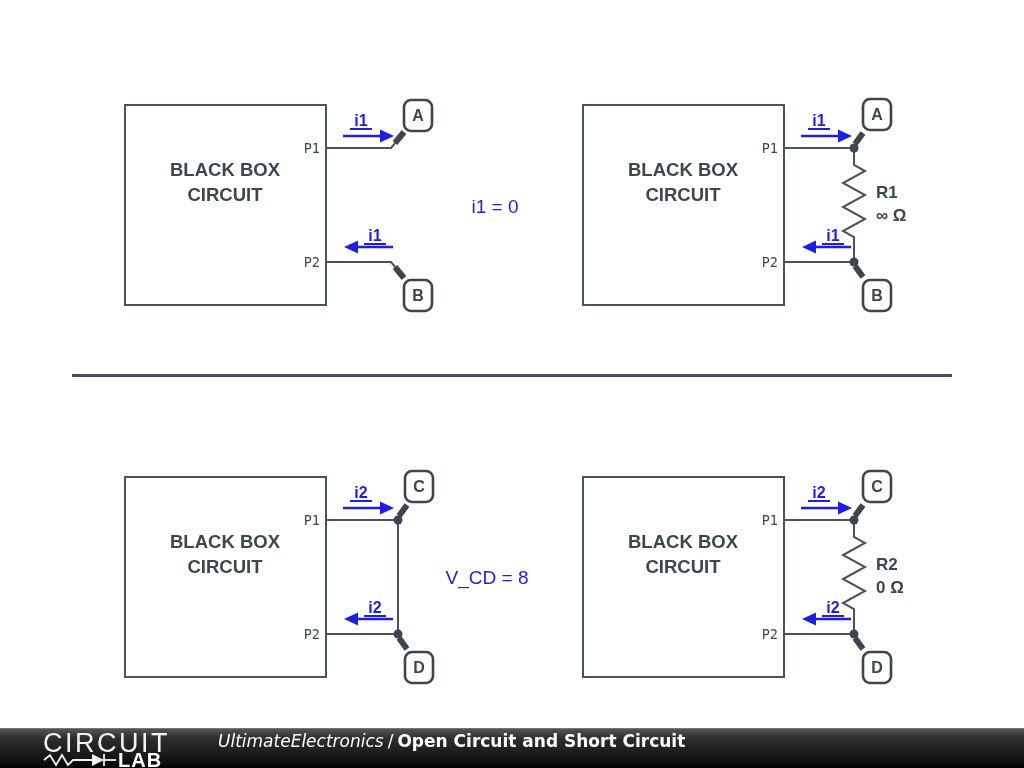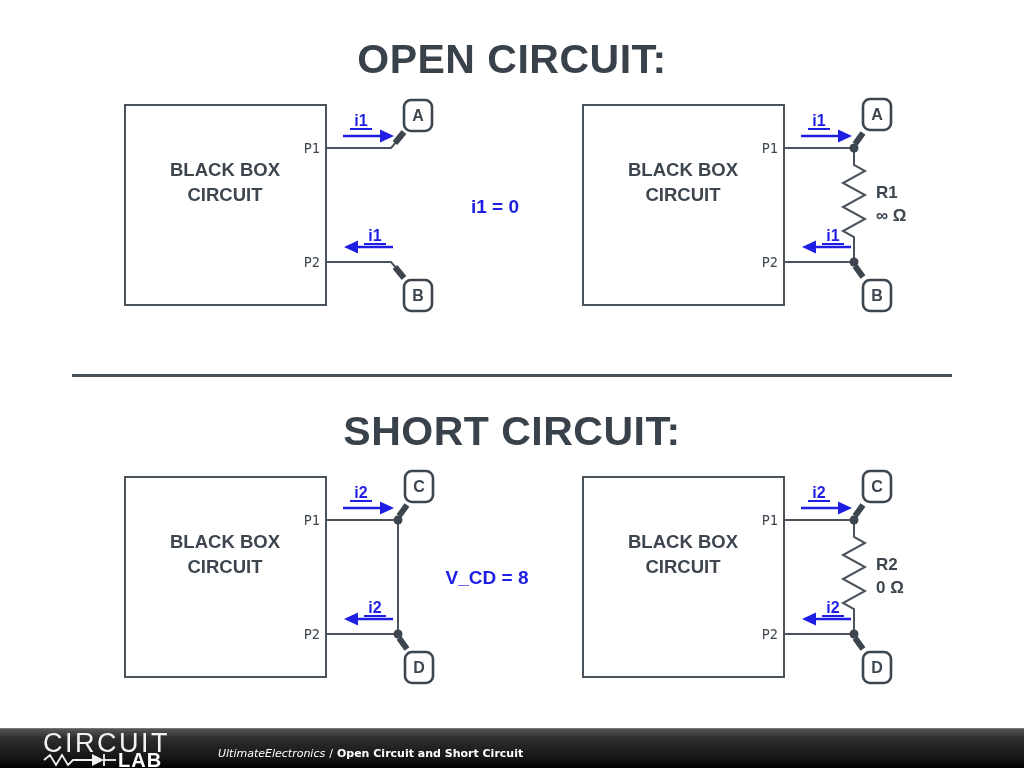--- a/index.html
+++ b/index.html
@@ -3,21 +3,21 @@
 <meta charset="utf-8">
 <style>
   html,body{margin:0;padding:0;background:#fff;}
   .stage{position:relative;width:1024px;height:768px;background:#ffffff;overflow:hidden;
          font-family:"Liberation Sans",sans-serif;}
   .big-title{position:absolute;left:0;width:1024px;text-align:center;
              font-weight:bold;font-size:41px;letter-spacing:0.5px;color:#39424b;line-height:1;}
   #title-open{top:39px;}
   #title-short{top:411px;}
   .annotation{position:absolute;width:140px;text-align:center;
-              font-weight:bold;font-size:19px;color:#1e1ee4;}
+              font-weight:normal;font-size:19px;color:#1e1ee4;}
   #anno-open{left:425px;top:196px;}
   #anno-short{left:417px;top:567px;}
   .divider{position:absolute;left:72px;top:374px;width:880px;height:3px;background:#46505a;}
   .panel{position:absolute;width:360px;height:230px;}
   svg{display:block;}
   svg text{font-family:"Liberation Sans",sans-serif;}
   .wire{stroke:#4a535c;stroke-width:2;fill:none;}
   .wedge{stroke:#3d464f;stroke-width:6;fill:none;}
   .tbox{fill:#ffffff;stroke:#3d464f;stroke-width:2.6;}
   .node{fill:#3d464f;}
@@ -30,32 +30,31 @@
   .arrhead{fill:#1e1ee4;stroke:none;}
   .u{stroke:#1e1ee4;stroke-width:2;}
   .footer{position:absolute;left:0;top:728px;width:1024px;height:40px;
           background:linear-gradient(180deg,#555 0px,#2e2e2e 9px,#141414 30px,#000 40px);
           border-top:1px solid #777;box-sizing:border-box;}
   .logo{position:absolute;left:42px;top:2px;}
   .logo-circuit{font-family:"Liberation Sans",sans-serif;font-size:27px;letter-spacing:2.5px;fill:#f2f2f2;}
   .logo-lab{font-family:"Liberation Sans",sans-serif;font-weight:bold;font-size:20px;letter-spacing:1px;fill:#fff;}
   .logo-sym{stroke:#f2f2f2;stroke-width:1.8;fill:none;}
   .logo-fill{fill:#f2f2f2;stroke:none;}
-  .footer-text{position:absolute;left:218px;top:16px;color:#fff;
-               font-family:"DejaVu Sans",sans-serif;font-size:11px;line-height:18px;}
+  .footer-text{position:absolute;left:218px;top:3px;color:#fff;
+               font-family:"DejaVu Sans",sans-serif;font-size:17px;line-height:18px;}
   .ft-author{font-style:italic;}
   .ft-sep{margin:0 4px;}
   .ft-title{font-weight:bold;}
 </style>
 </head>
 <body>
 
 <div class="stage">
 
-  <div class="big-title" id="title-open">OPEN CIRCUIT:</div>
 
   <div class="panel" style="left:124px;top:95px;">
     <svg width="360" height="230" viewBox="0 0 360 230">
       <rect x="1" y="10" width="201" height="200" fill="#ffffff" stroke="#4a535c" stroke-width="2"></rect>
       <text class="bb" x="101" y="81">BLACK BOX</text>
       <text class="bb" x="101" y="106">CIRCUIT</text>
       <text class="pin" x="196" y="58">P1</text>
       <text class="pin" x="196" y="172">P2</text>
       <polyline class="wire" points="202,53 267,53 280,38"></polyline>
       <line class="wedge" x1="271" y1="48" x2="280" y2="37"></line>
@@ -104,21 +103,20 @@
       <line class="u" x1="226" y1="34" x2="248" y2="34"></line>
       <polygon class="arrhead" points="234,145.5 234,158.5 220,152"></polygon>
       <line class="arr" x1="234" y1="152" x2="269" y2="152"></line>
       <text class="cur" x="251" y="146">i1</text>
       <line class="u" x1="240" y1="149" x2="262" y2="149"></line>
     </svg>
   </div>
 
   <div class="divider"></div>
 
-  <div class="big-title" id="title-short">SHORT CIRCUIT:</div>
 
   <div class="panel" style="left:124px;top:467px;">
     <svg width="360" height="230" viewBox="0 0 360 230">
       <rect x="1" y="10" width="201" height="200" fill="#ffffff" stroke="#4a535c" stroke-width="2"></rect>
       <text class="bb" x="101" y="81">BLACK BOX</text>
       <text class="bb" x="101" y="106">CIRCUIT</text>
       <text class="pin" x="196" y="58">P1</text>
       <text class="pin" x="196" y="172">P2</text>
       <line class="wire" x1="202" y1="53" x2="274" y2="53"></line>
       <line class="wire" x1="202" y1="167" x2="274" y2="167"></line>

